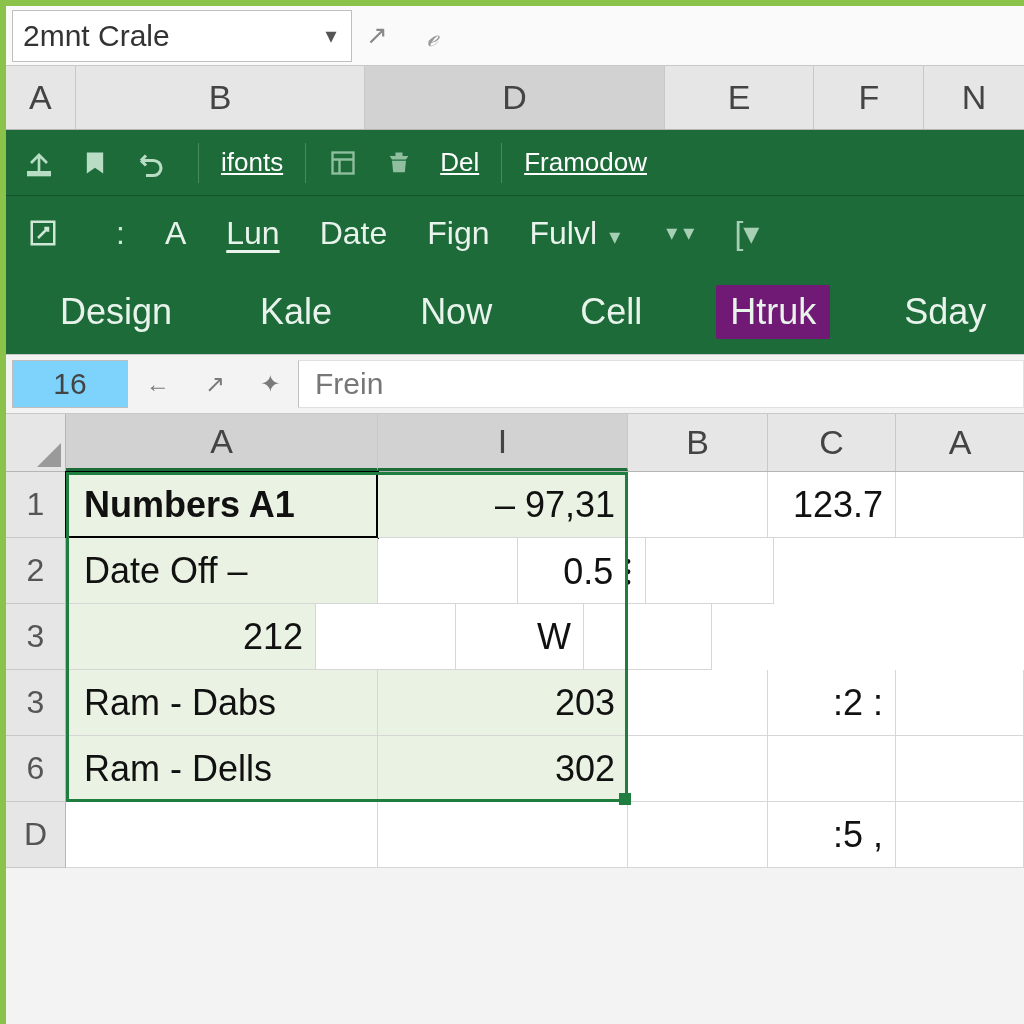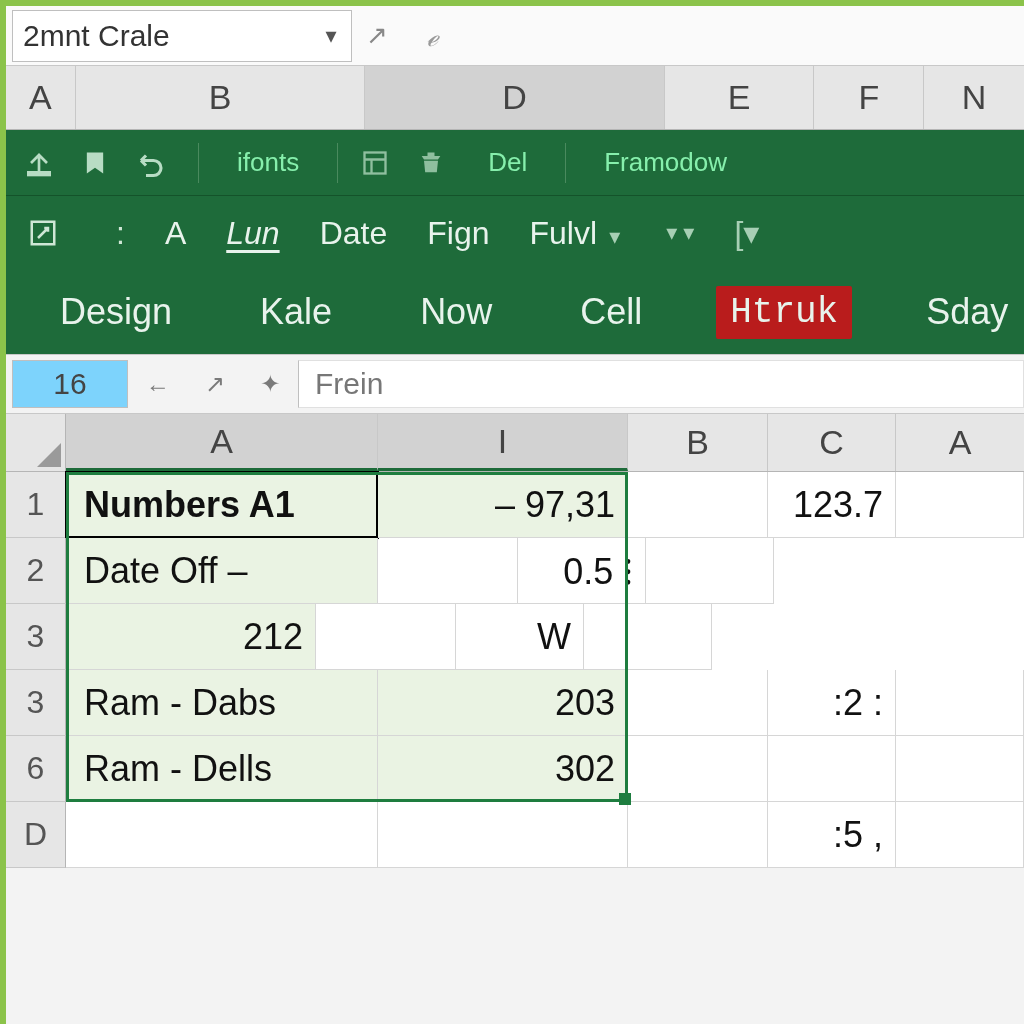--- a/index.html
+++ b/index.html
@@ -18,25 +18,25 @@
   .colstrip-cell { display: flex; align-items: center; justify-content: center; font-size: 34px; color: #444; border-right: 1px solid #c8c8c8; background: #e6e6e6; }
   .colstrip-cell.active { background: #d2d2d2; }
   
   
   .ribbon { background: #1e6b3a; color: #cfe7d6; }
   .ribbon-row1 { display: flex; align-items: center; height: 66px; border-bottom: 1px solid #14532a; padding-left: 10px; }
   .ribbon-row2 { display: flex; align-items: center; height: 74px; font-size: 32px; color: #e8f3ec; padding-left: 14px; gap: 40px; }
   .ribbon-row3 { display: flex; align-items: center; height: 84px; font-size: 36px; color: #e8f3ec; padding-left: 40px; gap: 60px; }
   .ribbon-icon { width: 46px; height: 46px; display: inline-flex; align-items: center; justify-content: center; color: #b8dcc4; font-size: 28px; margin-right: 10px; }
   .divider { width: 1px; height: 40px; background: #4a8a5e; margin: 0 14px; }
-  .ribbon-label { color: #86efac; font-size: 26px; margin: 0 24px; }
+  .ribbon-label { color: #ffffff; font-size: 26px; margin: 0 8px; text-decoration: underline; }
   .ribbon-item { cursor: pointer; }
-  .ribbon-item.underline { text-decoration: underline; text-underline-offset: 6px; font-style: italic; }
+  .ribbon-item.underline { text-decoration: underline; text-underline-offset: 6px; }
   .ribbon-tab { padding: 6px 14px; border-radius: 2px; cursor: pointer; }
-  .ribbon-tab.active { background: #b91c1c; font-family: Liberation Mono, monospace; }
+  .ribbon-tab.active { background: #701a75; }
   .dd-small { color: #a7cfb4; font-size: 22px; margin-left: 6px; }
   
   
   .formula-bar { display: flex; align-items: center; height: 60px; background: #f3f3f3; border-top: 1px solid #c8c8c8; border-bottom: 1px solid #c8c8c8; }
   .fb-name { width: 116px; height: 48px; background: #7dd3fc; border: 1px solid #bfbfbf; display: flex; align-items: center; justify-content: center; font-size: 30px; color: #444; margin-left: 6px; }
   .fb-icons { width: 170px; display: flex; align-items: center; justify-content: space-around; color: #7a7a7a; font-size: 24px; }
   .fb-input { flex: 1; height: 48px; background: #fff; border: 1px solid #e0e0e0; border-left: 1px solid #bfbfbf; padding-left: 16px; font-size: 30px; color: #777; display: flex; align-items: center; }
 
   
   .grid-header { display: flex; height: 58px; background: #e6e6e6; border-bottom: 1px solid #b5b5b5; }

